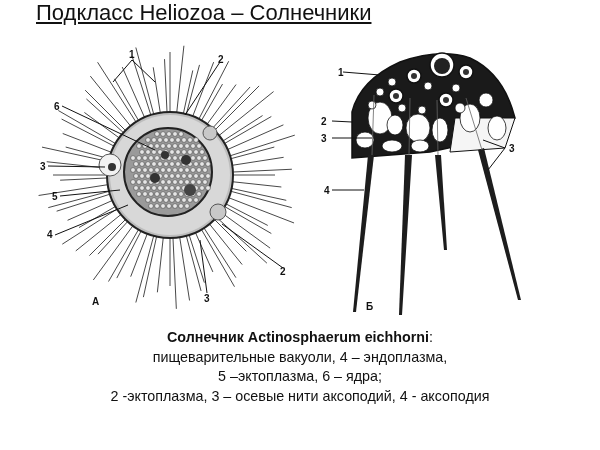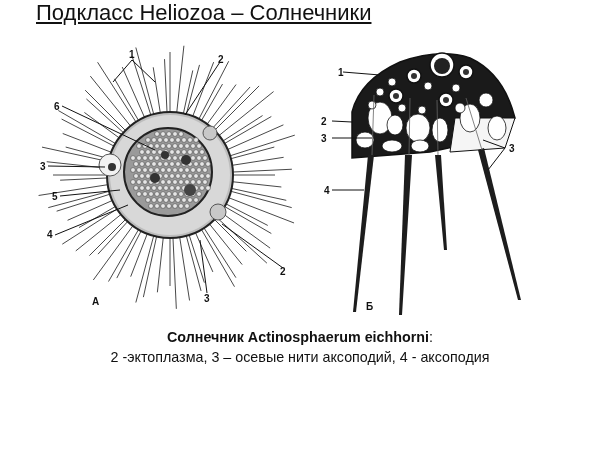--- a/index.html
+++ b/index.html
@@ -329,14 +329,16 @@
     <text class="lbl" x="321" y="125">2</text>
     <text class="lbl" x="321" y="142">3</text>
     <text class="lbl" x="509" y="152">3</text>
     <text class="lbl" x="324" y="194">4</text>
     <text class="lbl" x="366" y="310">Б</text>
   </g>
 </svg>
 
 <div class="caption">
   <div><span class="bold">Солнечник Actinosphaerum eichhorni</span><span>:</span></div>
+  <div>пищеварительные вакуоли, 4 – эндоплазма,</div>
+  <div>5 –эктоплазма, 6 – ядра;</div>
   <div>2  -эктоплазма, 3 – осевые нити аксоподий, 4 - аксоподия</div>
 </div>
 
 </body></html>

